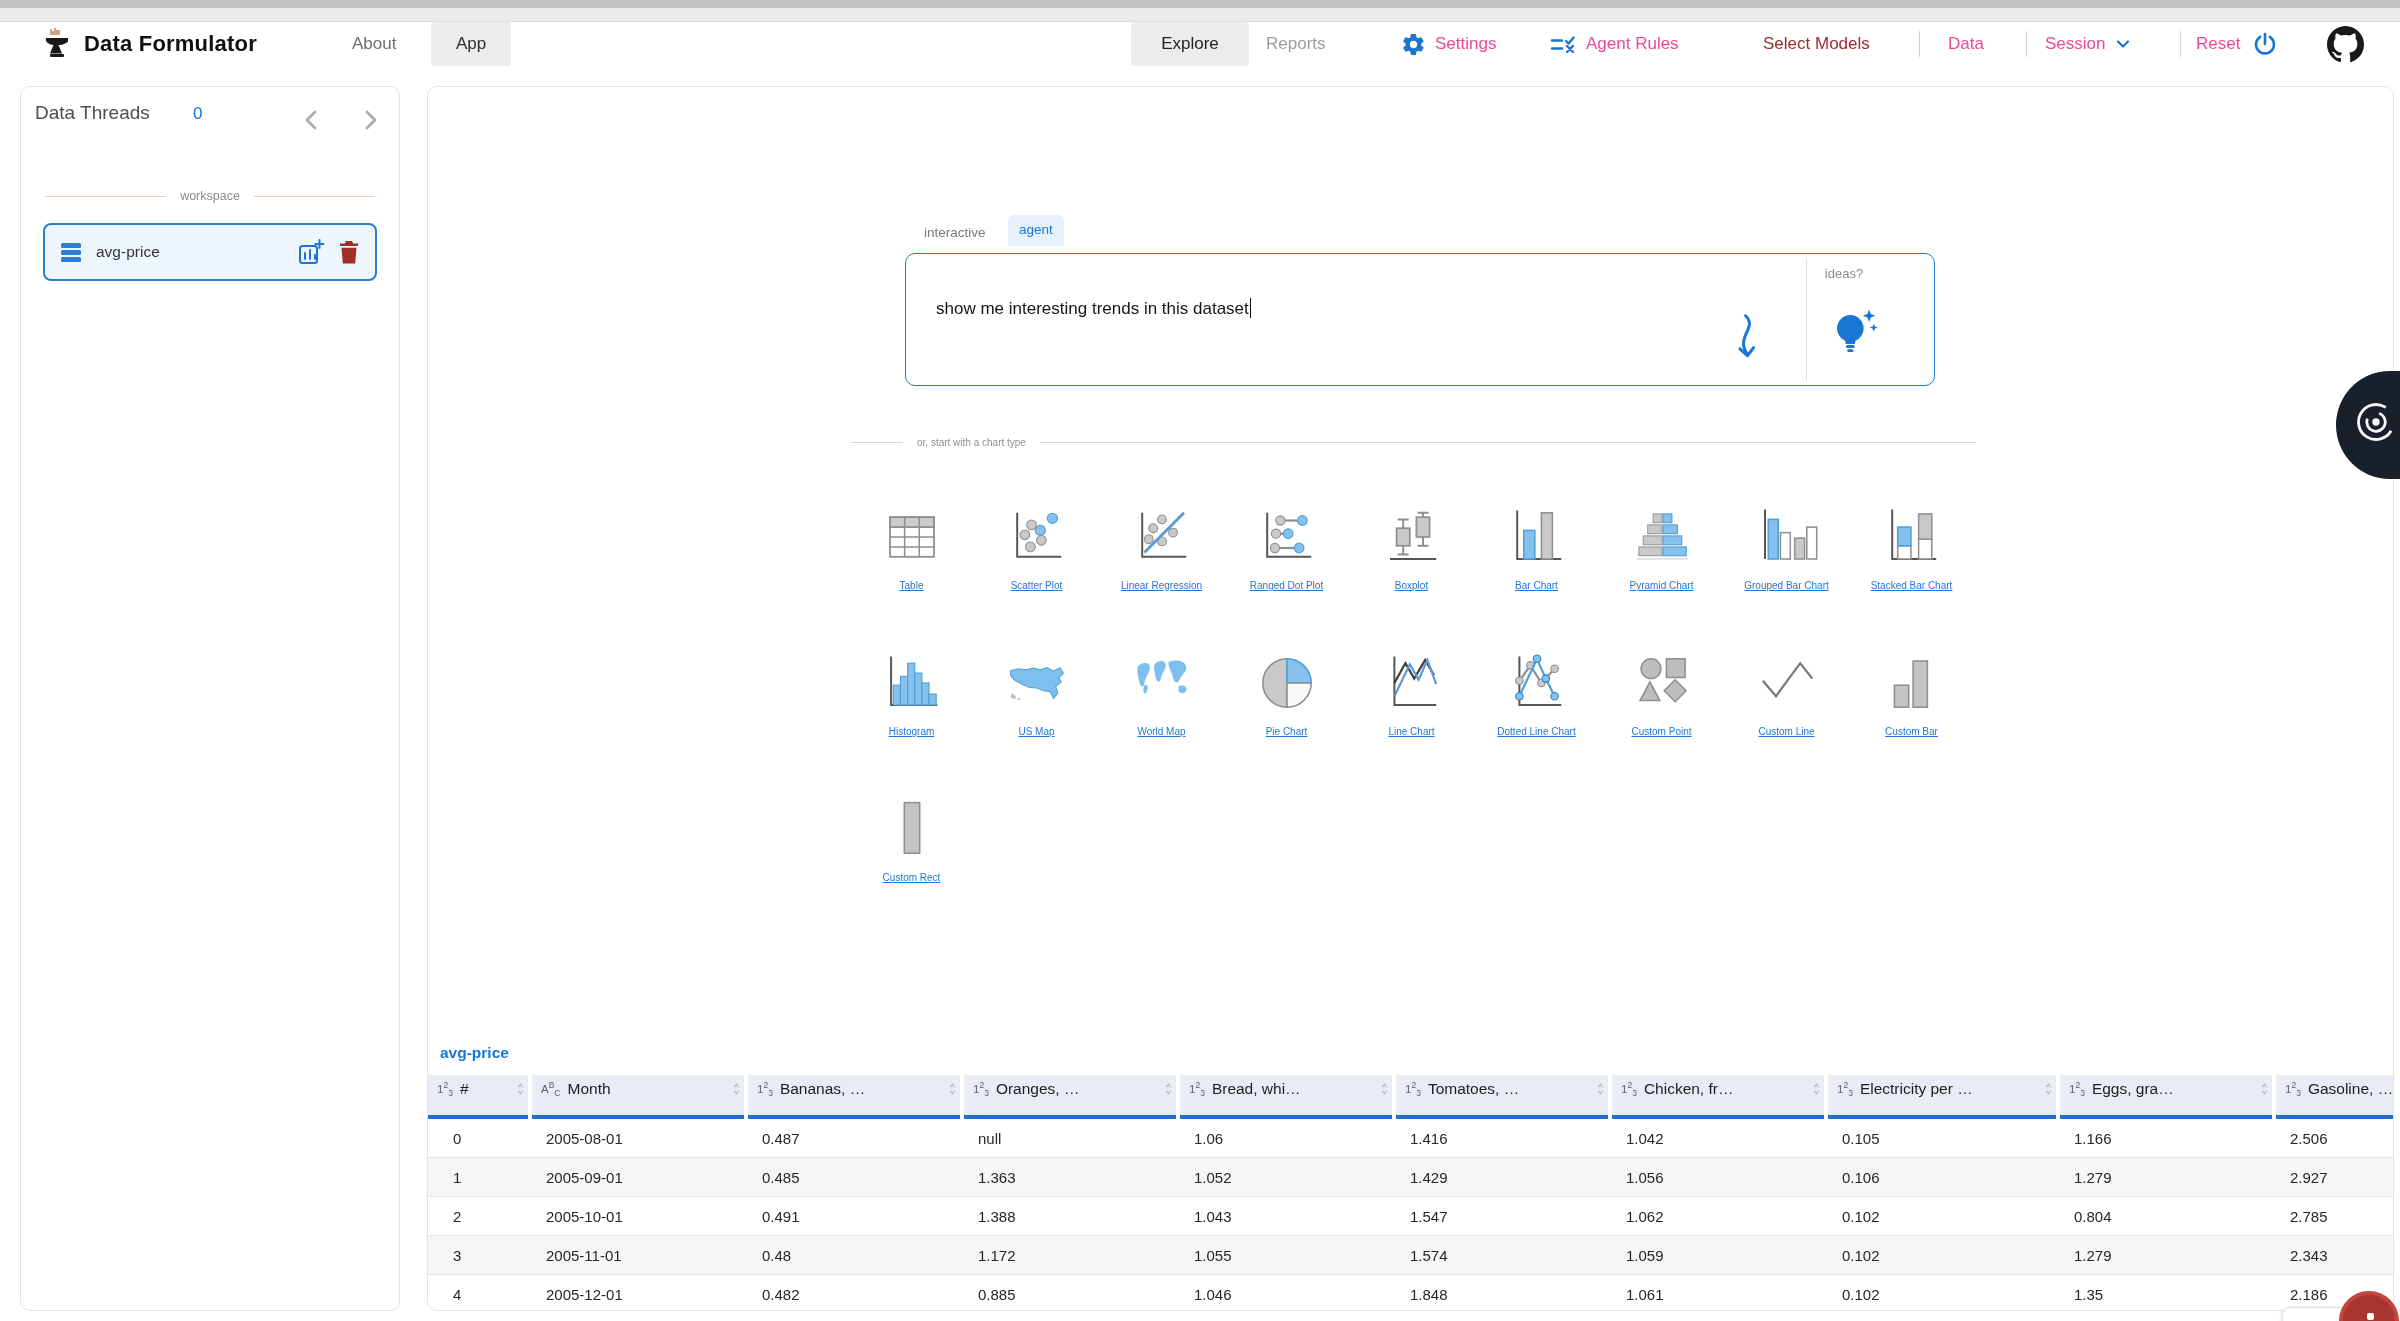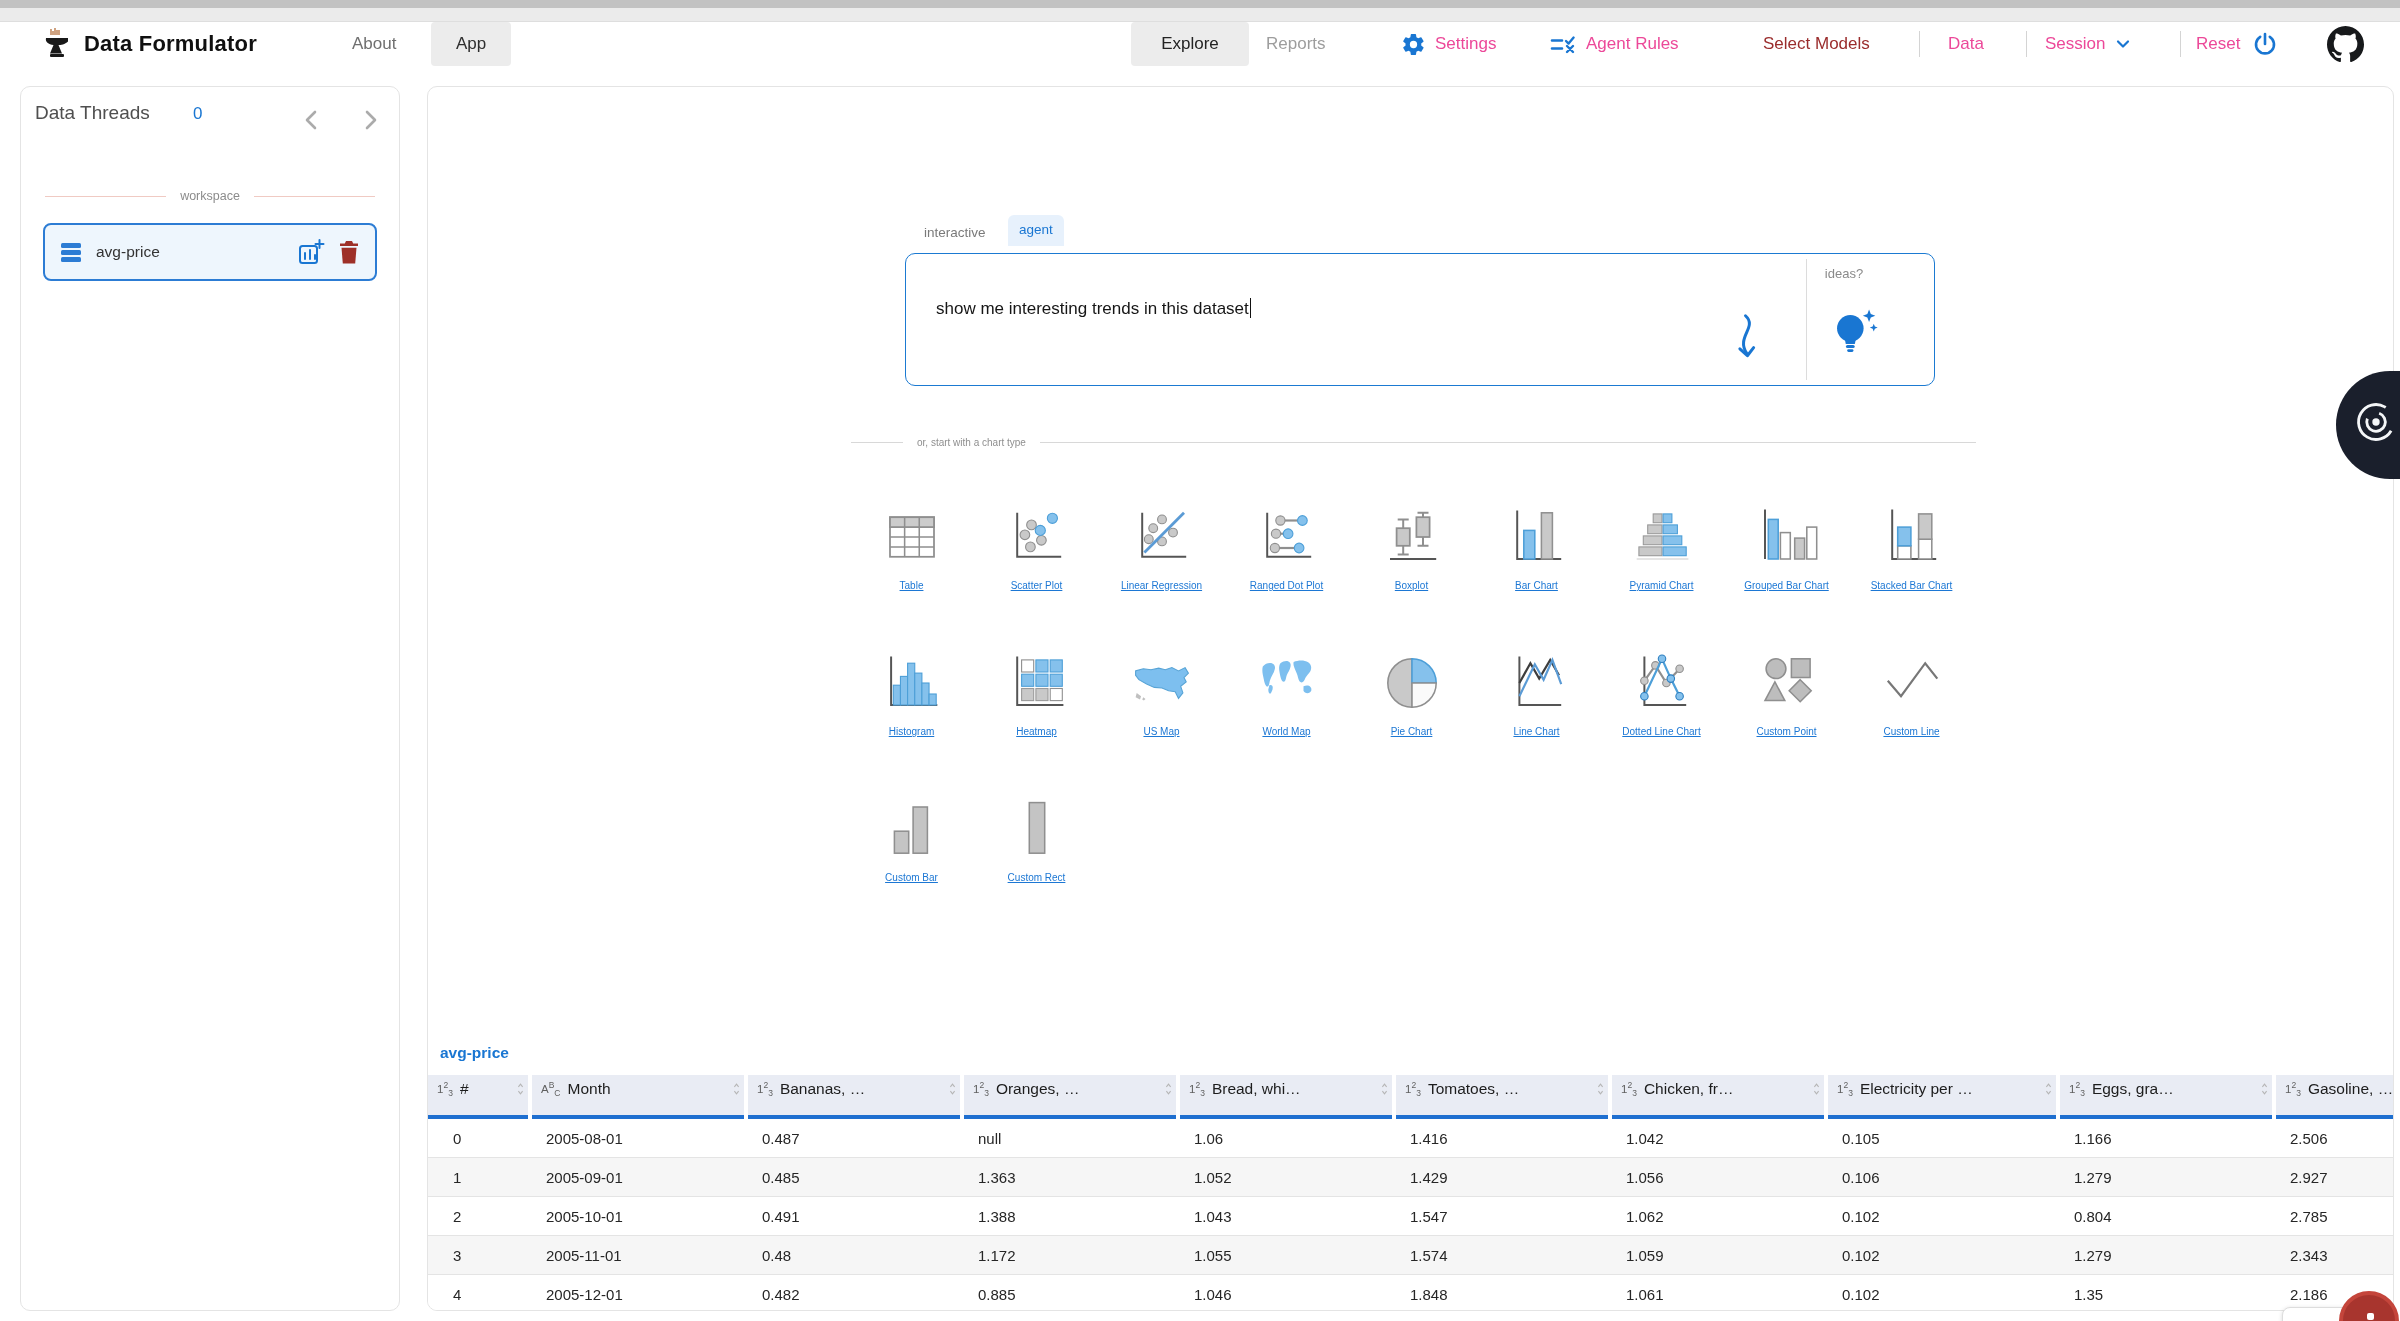--- a/index.html
+++ b/index.html
@@ -379,37 +379,20 @@
         <rect x="19.5" y="24" width="6.5" height="26" fill="#85c1ec" stroke="#4d9fd8"></rect>
         <rect x="26" y="12" width="6.5" height="38" fill="#85c1ec" stroke="#4d9fd8"></rect>
         <rect x="32.5" y="21" width="6.5" height="29" fill="#85c1ec" stroke="#4d9fd8"></rect>
         <rect x="39" y="30" width="6.5" height="20" fill="#85c1ec" stroke="#4d9fd8"></rect>
         <rect x="45.5" y="40" width="6.5" height="10" fill="#85c1ec" stroke="#4d9fd8"></rect>
       </svg>
         </div>
       <div class="glabel">Histogram</div>
     </div>
 
-    <div class="gcell">
-      <div class="gicon">
-          <svg width="66" height="66" viewBox="0 0 60 60">
-        <path d="M12 6v44h42" stroke="#555" stroke-width="1.8" fill="none"></path>
-        <rect x="16" y="9" width="11" height="11" fill="#fff" stroke="#8f8f8f"></rect>
-        <rect x="29" y="9" width="11" height="11" fill="#85c1ec" stroke="#4d9fd8"></rect>
-        <rect x="42" y="9" width="11" height="11" fill="#85c1ec" stroke="#4d9fd8"></rect>
-        <rect x="16" y="22" width="11" height="11" fill="#85c1ec" stroke="#4d9fd8"></rect>
-        <rect x="29" y="22" width="11" height="11" fill="#85c1ec" stroke="#4d9fd8"></rect>
-        <rect x="42" y="22" width="11" height="11" fill="#85c1ec" stroke="#4d9fd8"></rect>
-        <rect x="16" y="35" width="11" height="11" fill="#c9c9c9" stroke="#9a9a9a"></rect>
-        <rect x="29" y="35" width="11" height="11" fill="#c9c9c9" stroke="#9a9a9a"></rect>
-        <rect x="42" y="35" width="11" height="11" fill="#fff" stroke="#8f8f8f"></rect>
-      </svg>
-        </div>
-      <div class="glabel">Heatmap</div>
-    </div>
 
     <div class="gcell">
       <div class="gicon">
           <svg width="70" height="66" viewBox="0 0 60 60">
         <path d="M6 19 L13 17 L20 18 L27 16.5 L33 18 L39 16 L45 19 L51 16 L54 21 L50 25 L52 29 L47 33 L49 39 L45 44 L42 38 L36 37 L30 34.5 L23 34 L16 31 L9 27 L6 23 Z" fill="#7dbfef" stroke="#58a4d6" stroke-width="1"></path>
         <path d="M7 39 l4 3 -1 3 -4 -2 z M13 43 l2 1.5 -1.5 1.5 -1.5 -1 z" fill="#c0c0c0"></path>
       </svg>
         </div>
       <div class="glabel">US Map</div>
     </div>

